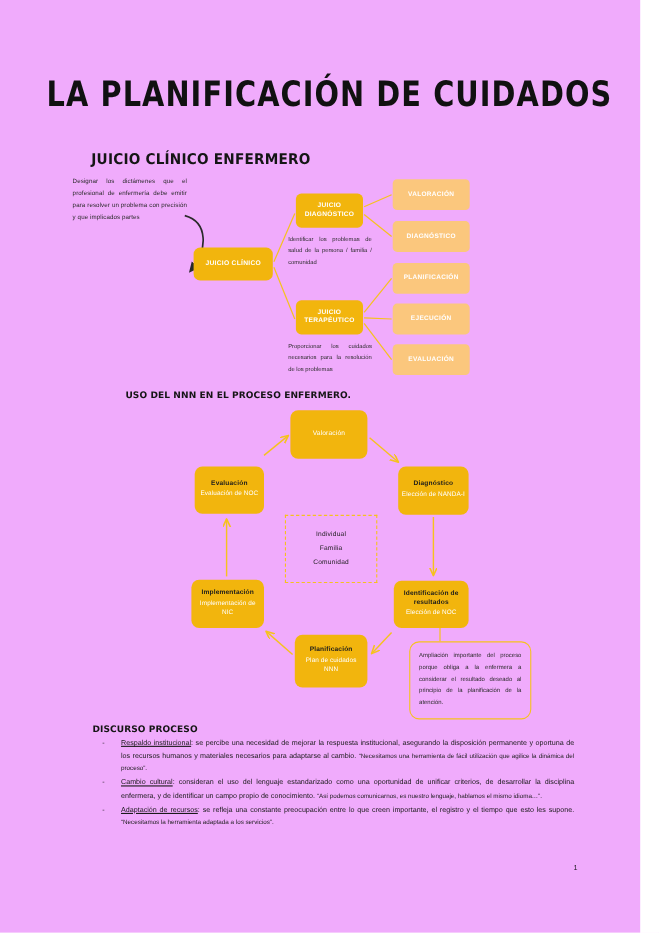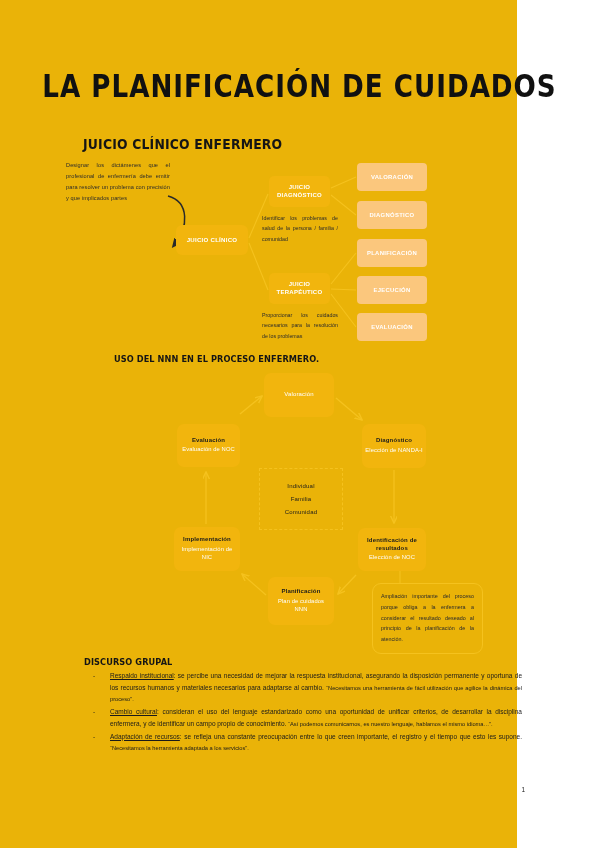--- a/index.html
+++ b/index.html
@@ -13,23 +13,23 @@
     height: 848px;
     position: relative;
     font-family: "Liberation Sans", sans-serif;
     color: #1a1a1a;
     overflow: hidden;
   }
 
   .page {
     position: absolute;
     left: 0; top: 0;
-    width: 517px;
+    width: 582px;
     height: 848px;
-    background: #eab308;
+    background: #f0abfc;
   }
 
   
   .doc-title {
     position: absolute;
     left: 0;
     top: 68px;
     width: 599px;
     text-align: center;
     font-family: "DejaVu Sans", sans-serif;
@@ -376,21 +376,21 @@
   </div>
 
   <div class="center-box">
     <span>Individual</span>
     <span>Familia</span>
     <span>Comunidad</span>
   </div>
 
   <div class="callout">Ampliación importante del proceso porque obliga a la enfermera a considerar el resultado deseado al principio de la planificación de la atención.</div>
 
-  <div class="section-heading" id="h-discurso">DISCURSO GRUPAL</div>
+  <div class="section-heading" id="h-discurso">DISCURSO PROCESO</div>
 
   <div class="bullets">
 
     <div class="bullet">
       <span class="dash">-</span><span class="lead">Respaldo institucional</span><span class="body">: se percibe una necesidad de mejorar la respuesta institucional, asegurando la disposición permanente y oportuna de los recursos humanos y materiales necesarios para adaptarse al cambio.</span>
       <span class="quote">“Necesitamos una herramienta de fácil utilización que agilice la dinámica del proceso”.</span>
     </div>
 
     <div class="bullet">
       <span class="dash">-</span><span class="lead">Cambio cultural</span><span class="body">: consideran el uso del lenguaje estandarizado como una oportunidad de unificar criterios, de desarrollar la disciplina enfermera, y de identificar un campo propio de conocimiento.</span>

